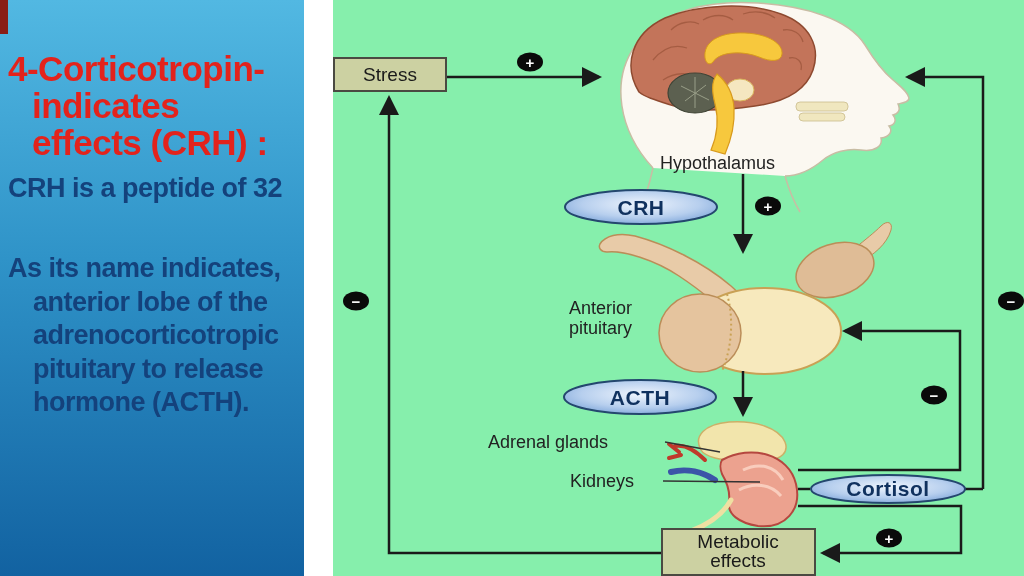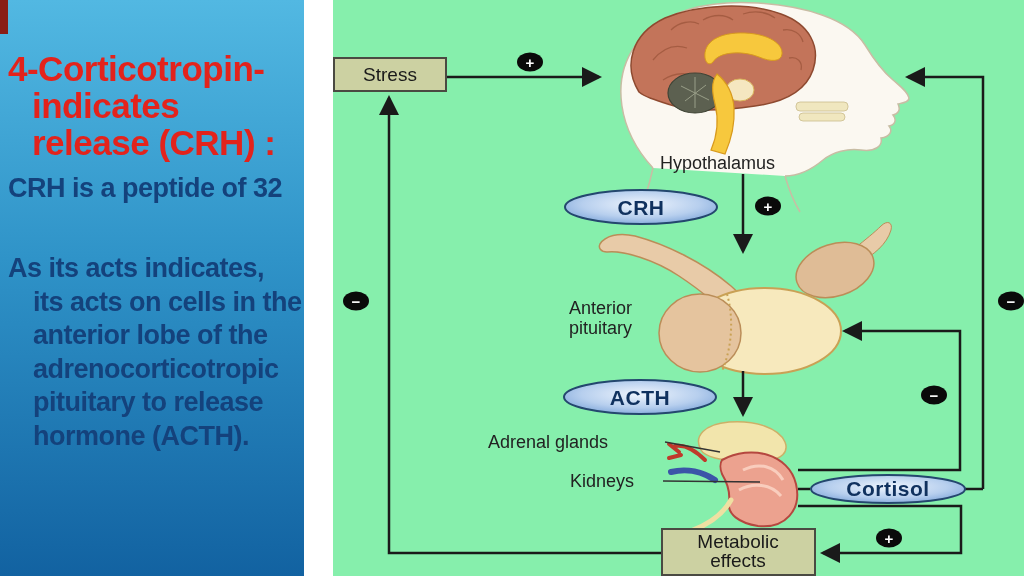--- a/index.html
+++ b/index.html
@@ -43,30 +43,29 @@
 </style>
 </head>
 <body>
 
 <div class="left-panel">
   <div class="accent-strip"></div>
 
   <div class="slide-title">
     <div>4-Corticotropin-</div>
     <div class="cont">indicates</div>
-    <div class="cont">release (CRH) :</div>
+    <div class="cont">effects (CRH) :</div>
   </div>
 
   <div class="slide-para para1">
     <div>CRH is a peptide of 32</div>
   </div>
 
   <div class="slide-para para2">
-    <div>As its acts indicates,</div>
-    <div class="cont">its acts on cells in the</div>
+    <div>As its name indicates,</div>
     <div class="cont">anterior lobe of the</div>
     <div class="cont">adrenocorticotropic</div>
     <div class="cont">pituitary to release</div>
     <div class="cont">hormone (ACTH).</div>
   </div>
 </div>
 
 <div class="diagram-panel">
 <svg width="694" height="576" viewBox="330 0 694 576">
   <defs>

